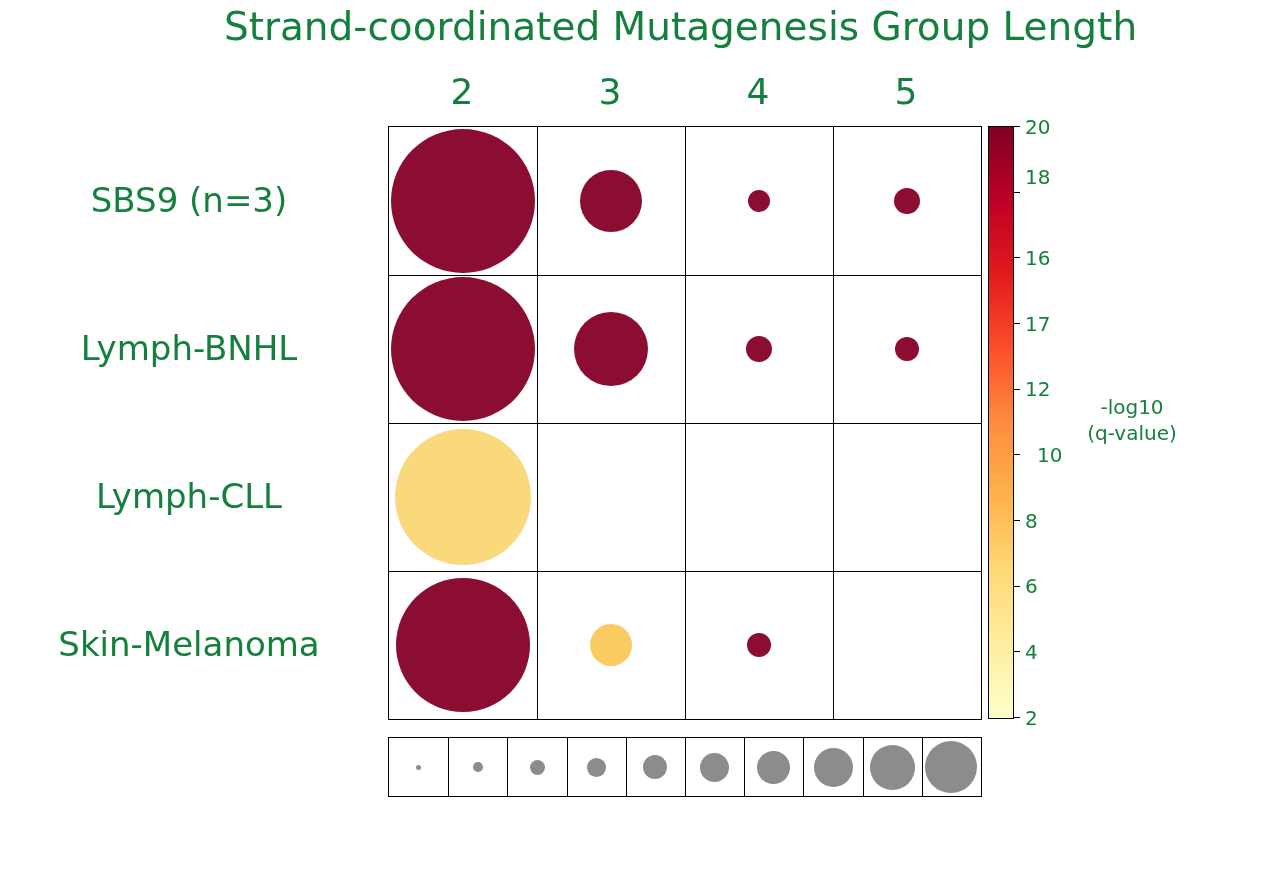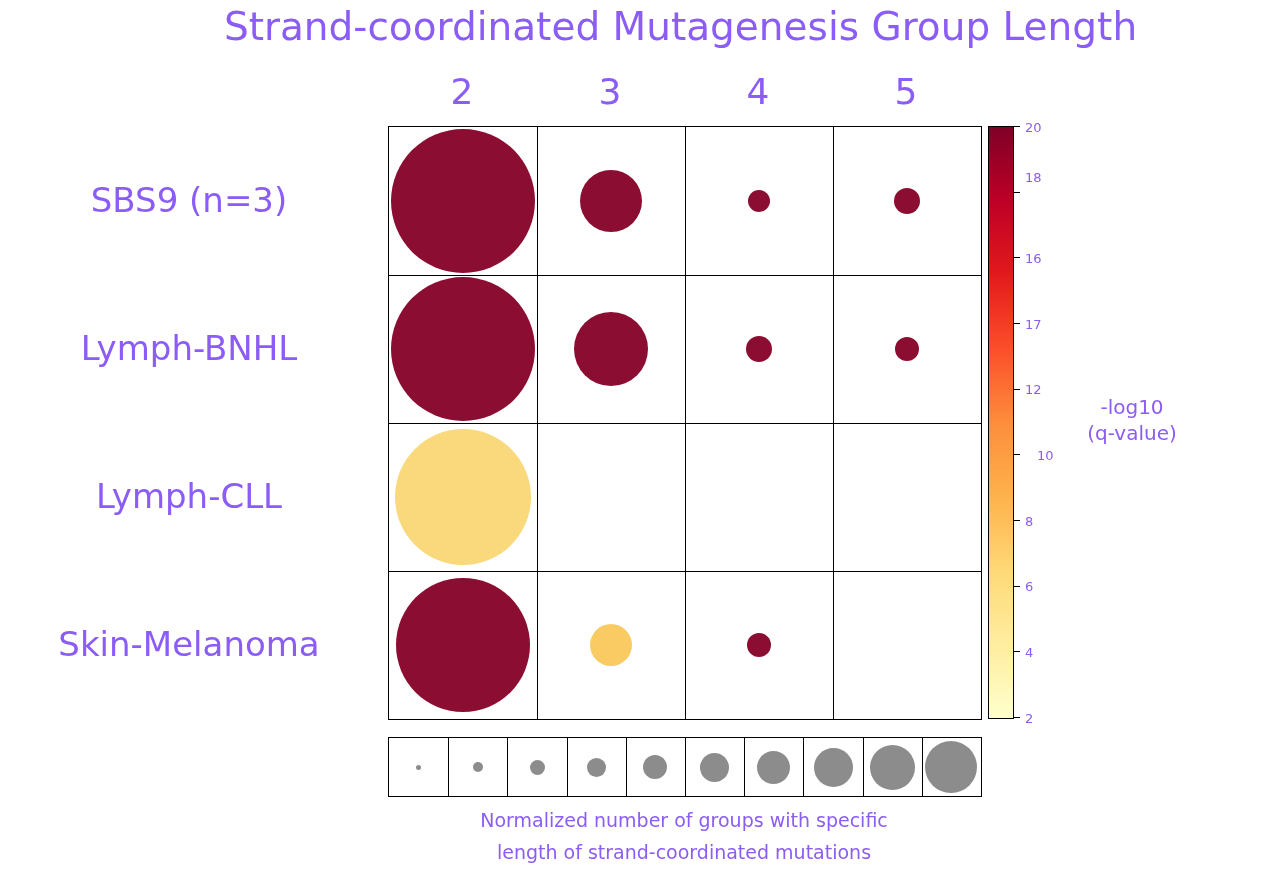--- a/index.html
+++ b/index.html
@@ -1,18 +1,18 @@
 <!DOCTYPE html>
 <html><head>
 <meta charset="utf-8">
 <style>
   html,body{margin:0;padding:0;background:#fff;}
   .figure{
     position:relative;width:1261px;height:873px;background:#ffffff;
-    font-family:"DejaVu Sans", sans-serif;color:#8b5cf6;overflow:hidden;
+    font-family:"DejaVu Sans", sans-serif;color:#15803d;overflow:hidden;
   }
   .title{
     position:absolute;left:100px;top:4px;width:1161px;text-align:center;
     font-size:39px;font-weight:400;white-space:nowrap;
   }
   .col-header{
     position:absolute;top:74px;transform:translateX(-50%);
     font-size:36px;line-height:1;
   }
   .row-label{
@@ -26,21 +26,21 @@
   .gridline-v{position:absolute;top:0;width:1px;height:100%;background:#000;}
   .gridline-h{position:absolute;left:0;height:1px;width:100%;background:#000;}
   .bubble{position:absolute;border-radius:50%;}
   .colorbar{
     position:absolute;left:988px;top:126px;width:24px;height:591px;
     border:1px solid #000;box-sizing:content-box;
   }
   .cbar-ticks{position:absolute;left:1014px;top:126px;width:75px;height:592px;}
   .cbar-tick-mark{position:absolute;left:0;width:6px;height:1px;background:#000;}
   .cbar-tick-label{
-    position:absolute;left:11px;font-size:13px;transform:translateY(-50%);
+    position:absolute;left:11px;font-size:20px;transform:translateY(-50%);
     line-height:1;
   }
   .cbar-label{
     position:absolute;left:1072px;top:394px;width:120px;text-align:center;
     font-size:20px;line-height:1.3;
   }
   .size-legend{
     position:absolute;left:388px;top:737px;width:592px;height:58px;
     border:1px solid #000;box-sizing:content-box;background:#fff;
   }
@@ -137,18 +137,14 @@
       <div class="legend-vline" style="left: 355.2px;"></div>
       <div class="legend-circle" style="left: 368.3px; top: 12.5px; height: 33px; width: 33px; background: rgb(140, 140, 140);"></div>
       <div class="legend-vline" style="left: 414.4px;"></div>
       <div class="legend-circle" style="left: 424.5px; top: 9.5px; height: 39px; width: 39px; background: rgb(140, 140, 140);"></div>
       <div class="legend-vline" style="left: 473.6px;"></div>
       <div class="legend-circle" style="left: 480.7px; top: 6.5px; height: 45px; width: 45px; background: rgb(140, 140, 140);"></div>
       <div class="legend-vline" style="left: 532.8px;"></div>
       <div class="legend-circle" style="left: 536.4px; top: 3px; height: 52px; width: 52px; background: rgb(140, 140, 140);"></div>
     </div>
 
-  <div class="caption">
-    <div>Normalized number of groups with specific</div>
-    <div>length of strand-coordinated mutations</div>
-  </div>
 
 </div>
 
 </body></html>

